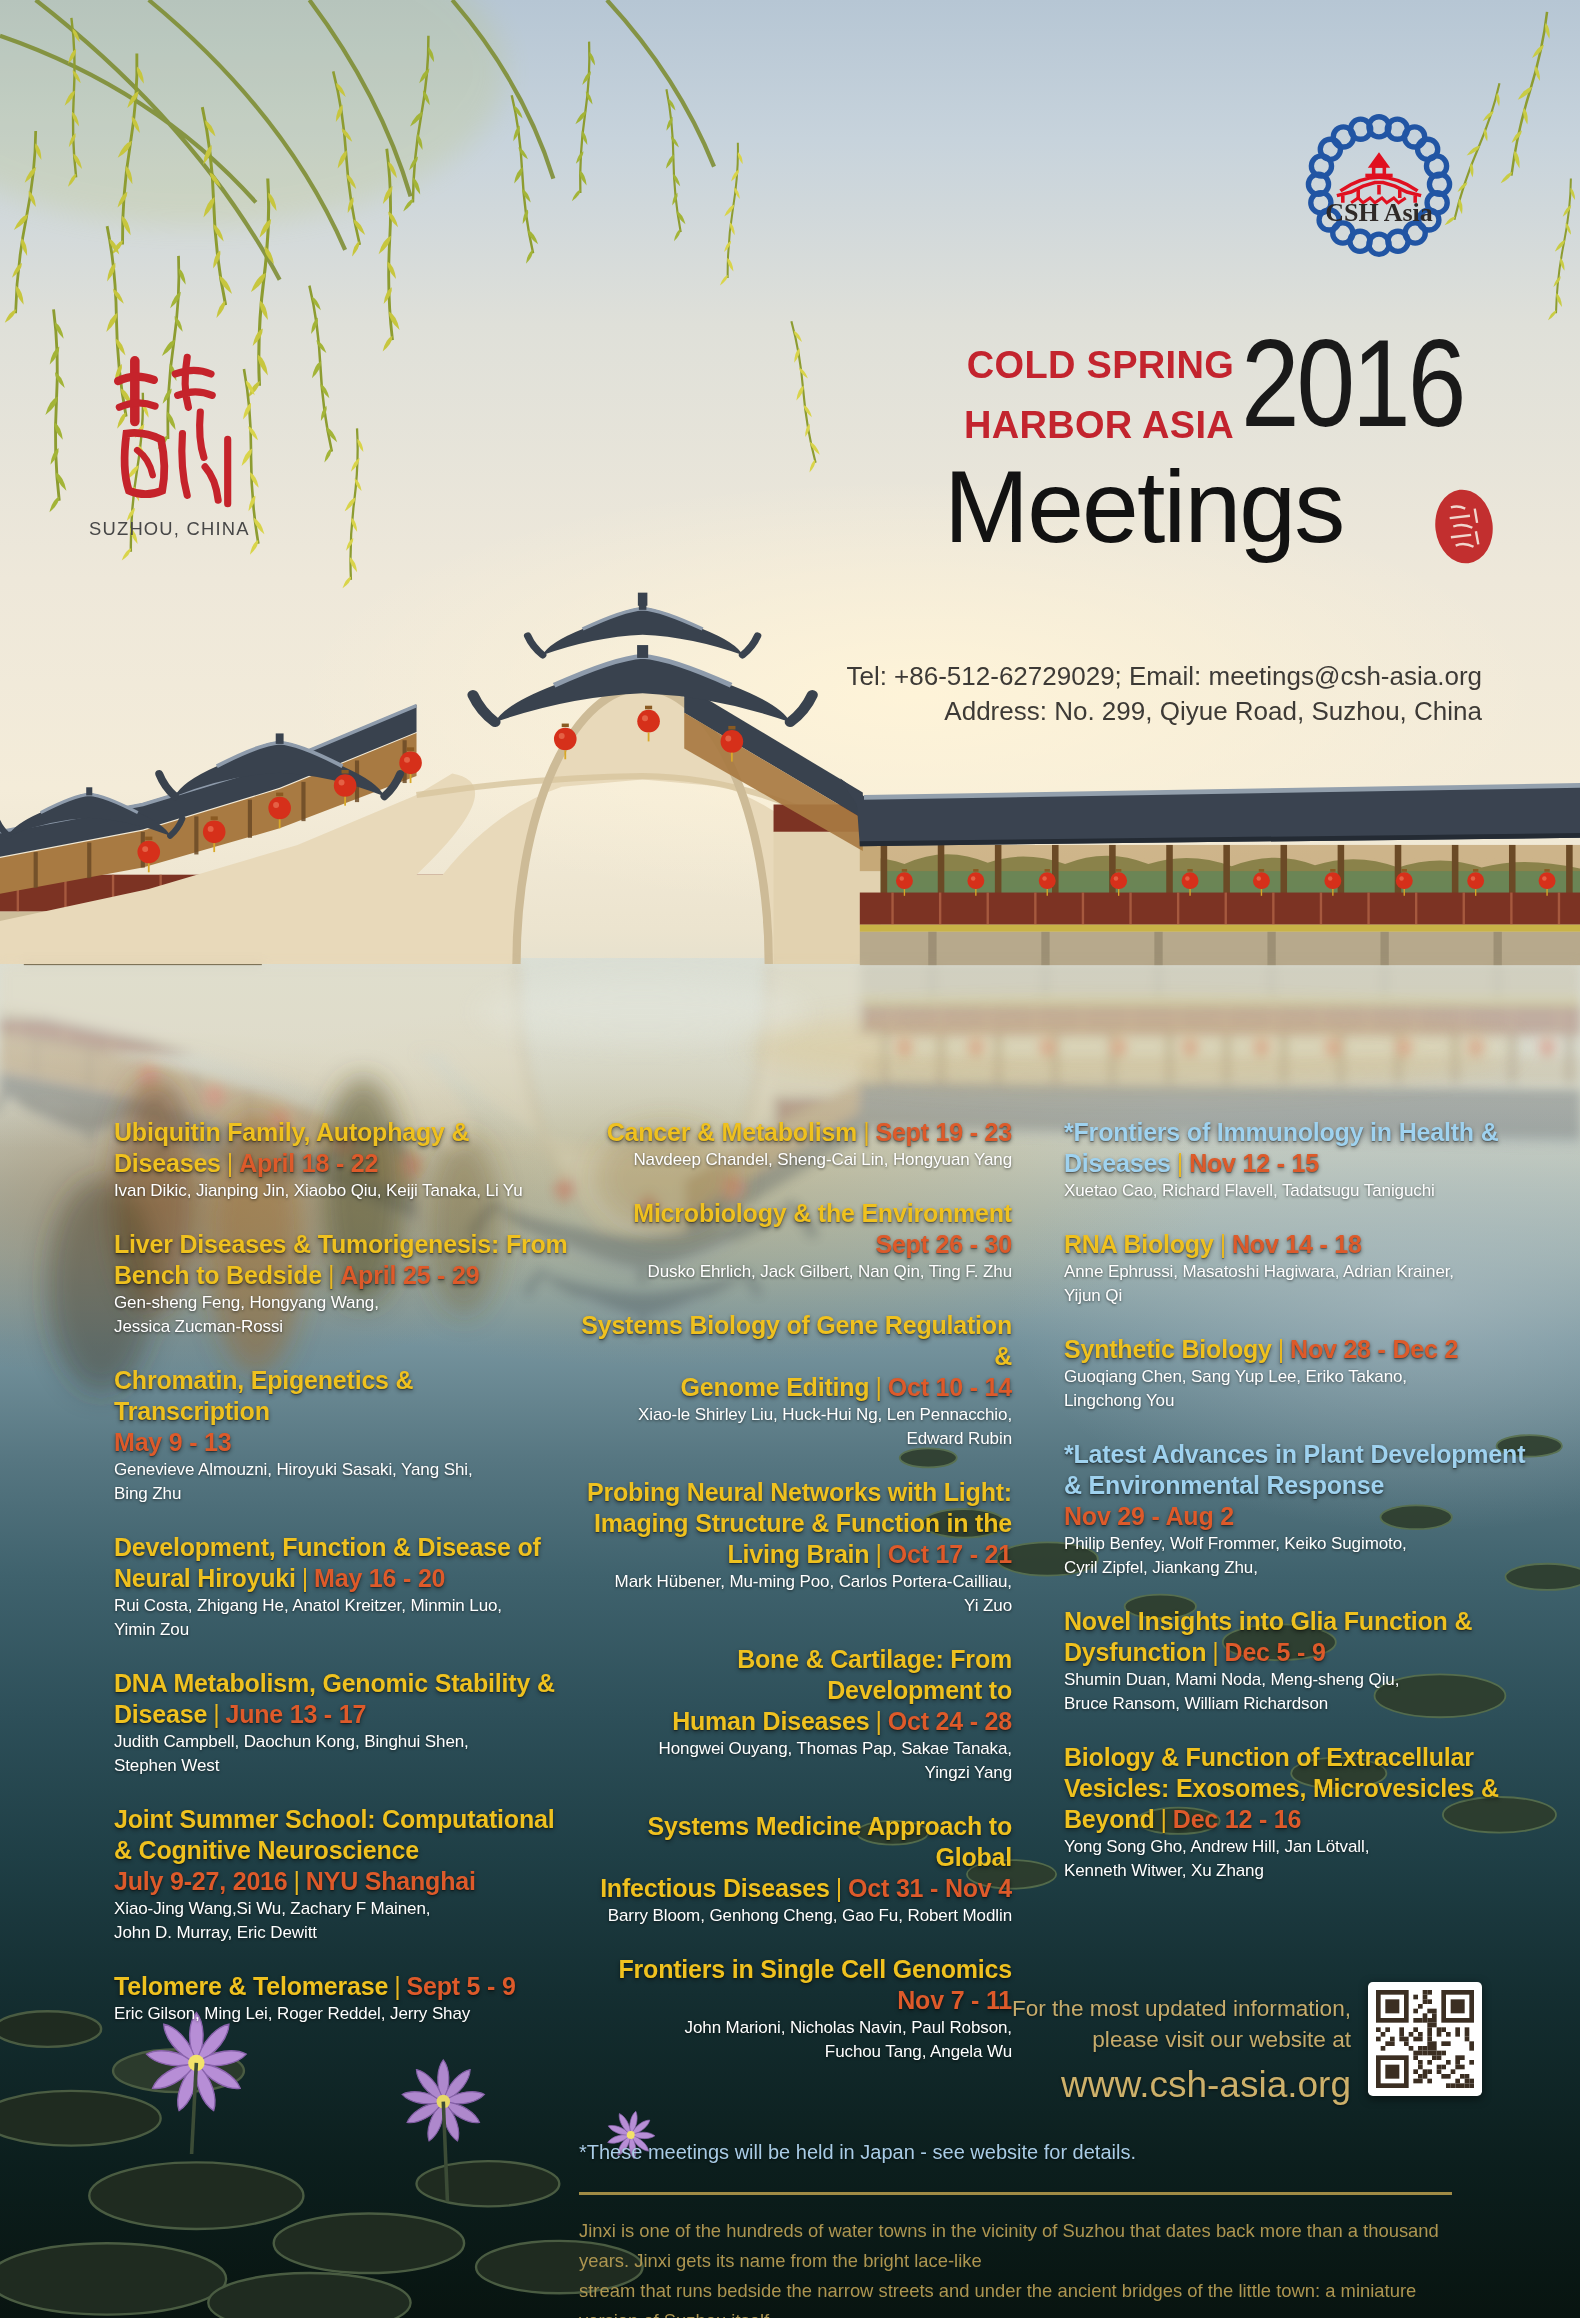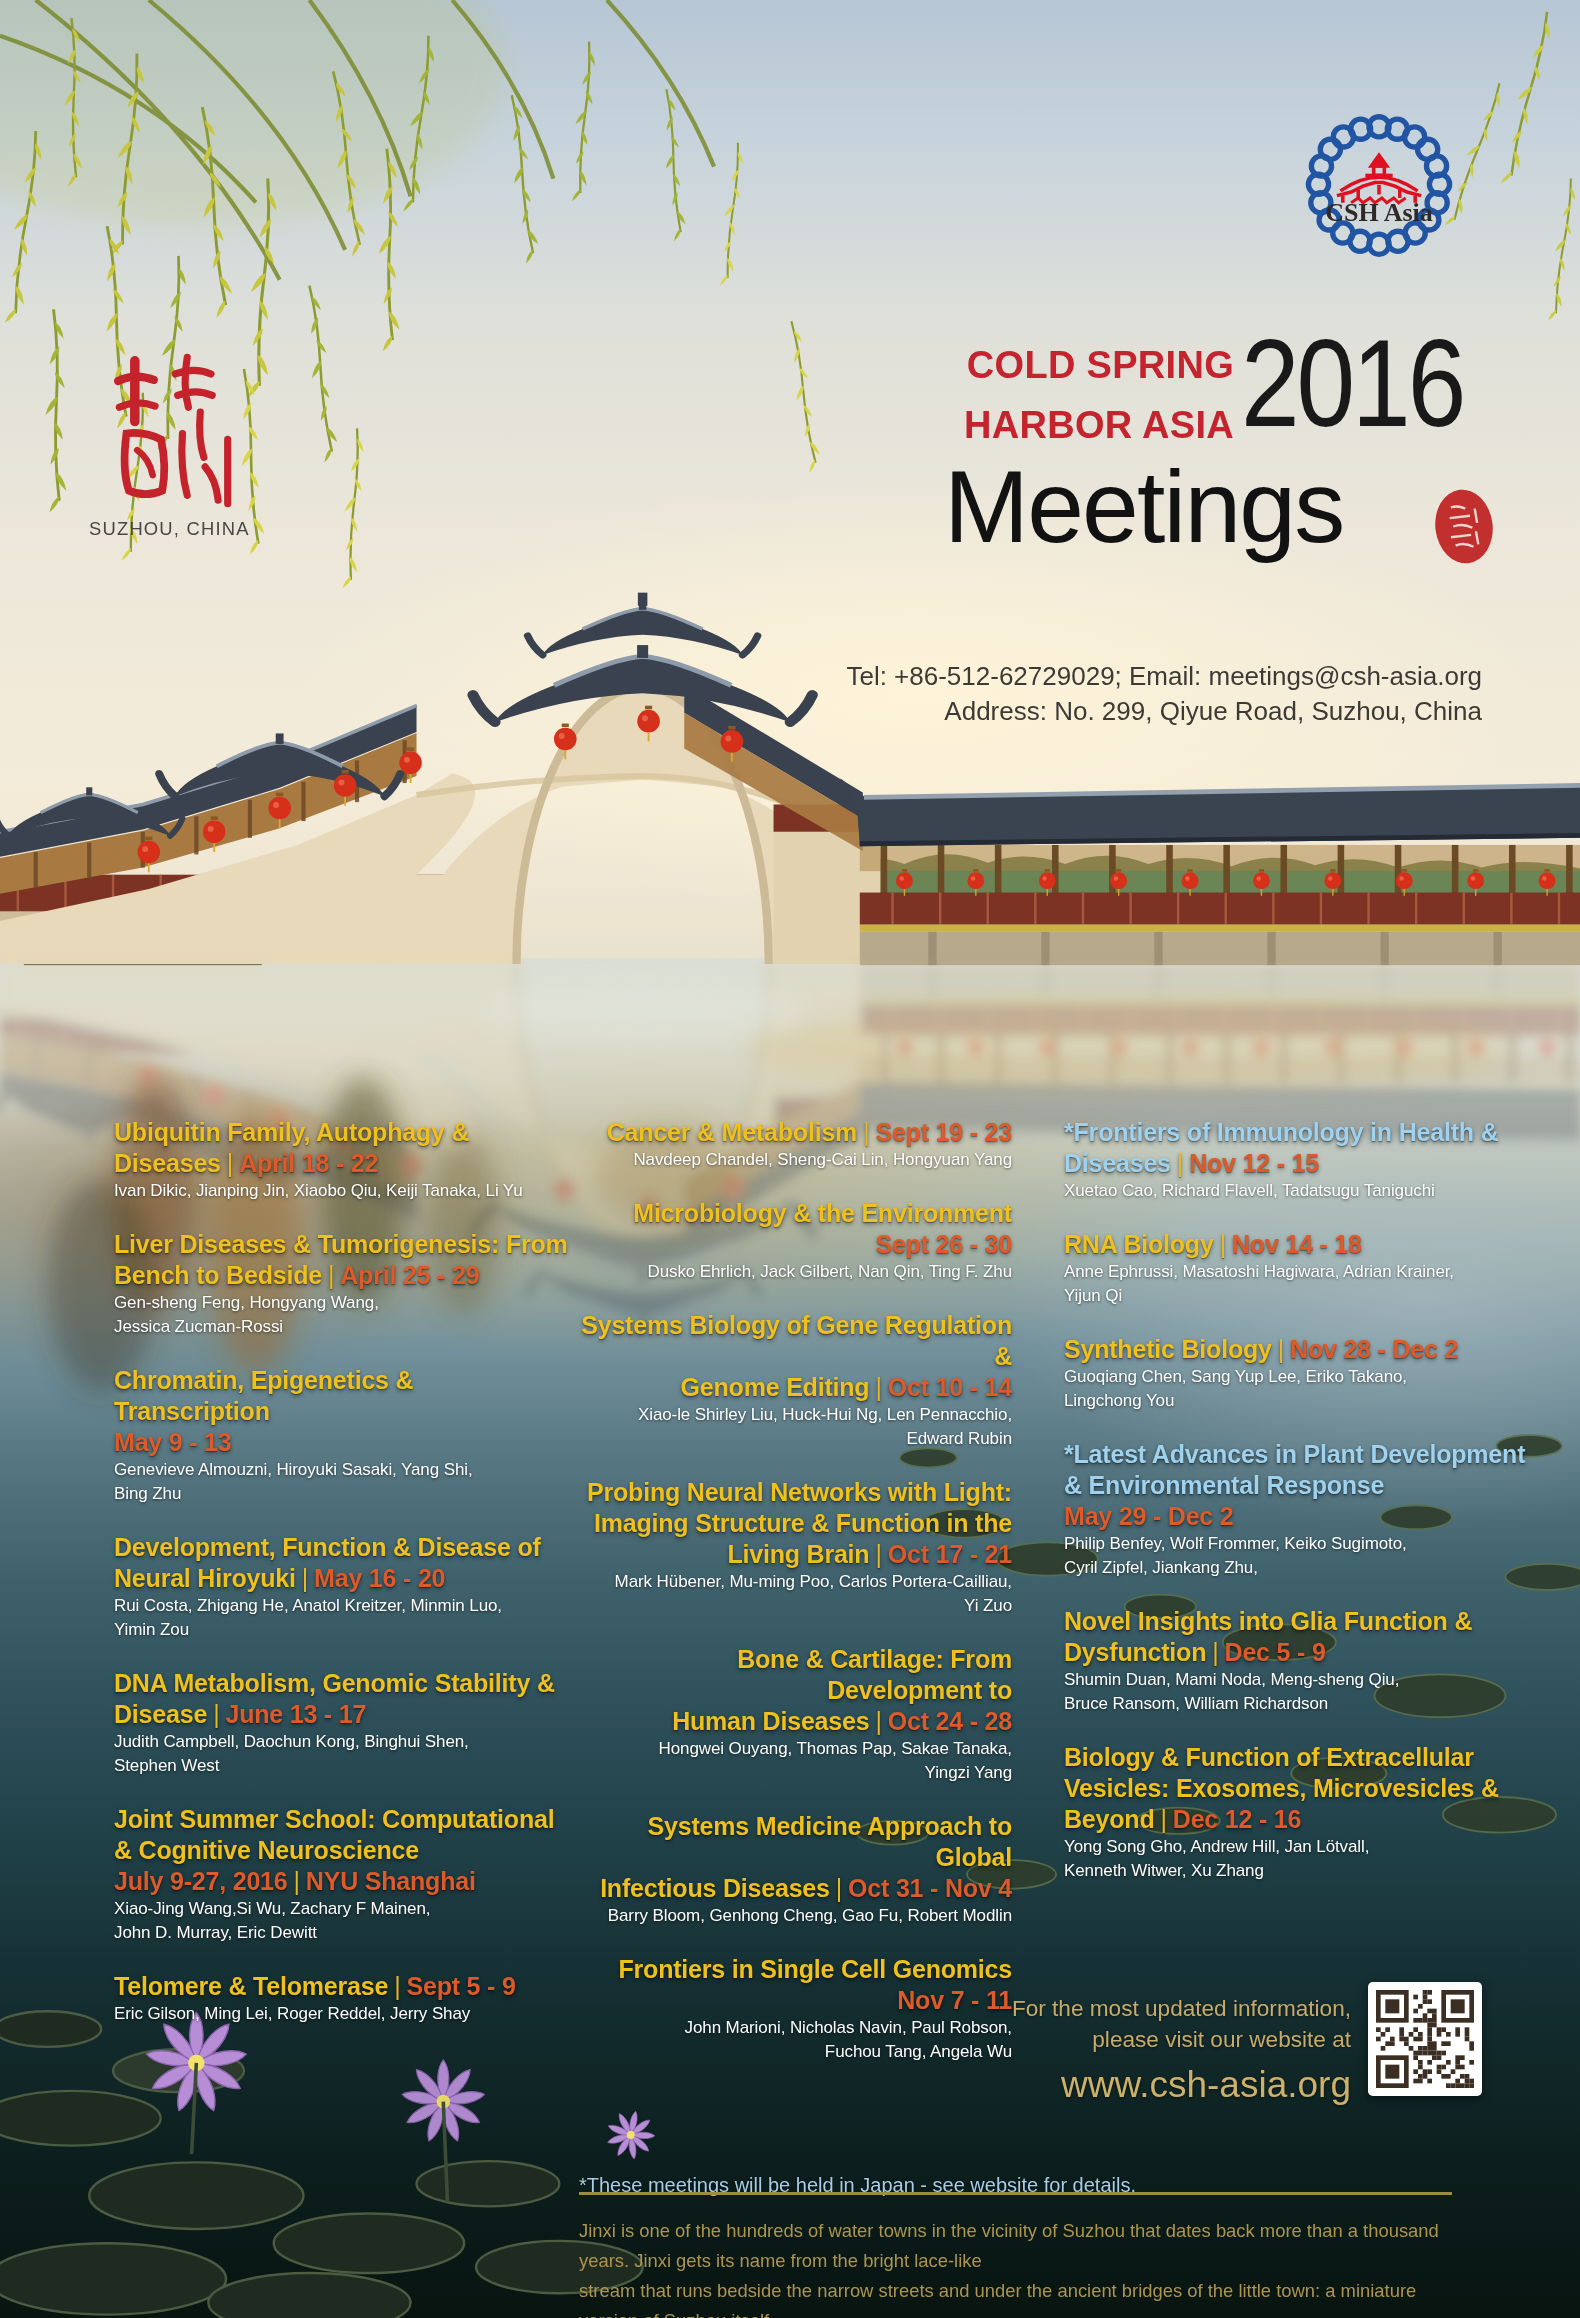--- a/index.html
+++ b/index.html
@@ -39,21 +39,21 @@
   .t-line{font-size:25px;line-height:31px;font-weight:700;letter-spacing:-0.2px;
     color:#efc11f;text-shadow:0 1.8px 4.2px rgba(0,0,0,.45),0 0.6px 1.2px rgba(0,0,0,.4);}
   .entry.japan .t-text{color:#9fd2ef;}
   .date{color:#dd5a2a;font-weight:700;}
   .pipe{color:#e8b821;font-weight:400;padding:0 6px;}
   .sp-line{font-size:17px;line-height:24px;color:#ffffff;font-weight:400;
     letter-spacing:-0.1px;text-shadow:0 1.2px 3px rgba(0,0,0,.6);}
 
   
   .footnote{position:absolute;left:579px;top:2141px;font-size:20px;color:#a9cce6;
-    text-shadow:0 1.2px 2.4px rgba(0,0,0,.6);margin-top:33px;}
+    text-shadow:0 1.2px 2.4px rgba(0,0,0,.6);}
   .gold-rule{position:absolute;left:579px;top:2192px;width:873px;height:3px;
     background:#a08b45;}
   .description{position:absolute;left:579px;top:2216px;width:881px;
     font-size:18.4px;line-height:30px;color:#ad9550;}
   .website{position:absolute;right:230px;top:1993px;text-align:right;color:#c6ab6b;
     text-shadow:0 1.2px 3px rgba(0,0,0,.5);}
   .website .wl{font-size:22.6px;line-height:31px;font-weight:500;}
   .website .url{font-size:37px;line-height:42px;font-weight:500;color:#cdb06a;margin-top:9px;}
   .qr{position:absolute;left:1368px;top:1982px;width:114px;height:114px;background:#fff;
     border-radius:4.8px;padding:8.3px;box-shadow:0 2.4px 8.3px rgba(0,0,0,.5);}
@@ -502,21 +502,21 @@
         <div class="sp-line">Yijun Qi</div>
       </div>
       <div class="entry">
         <div class="t-line"><span class="t-text">Synthetic Biology</span><span class="pipe">|</span><span class="date">Nov 28 - Dec 2</span></div>
         <div class="sp-line">Guoqiang Chen, Sang Yup Lee, Eriko Takano,</div>
         <div class="sp-line">Lingchong You</div>
       </div>
       <div class="entry japan">
         <div class="t-line"><span class="t-text">*Latest Advances in Plant Development</span></div>
         <div class="t-line"><span class="t-text">&amp; Environmental Response</span></div>
-        <div class="t-line"><span class="date">May 29 - Dec 2</span></div>
+        <div class="t-line"><span class="date">Nov 29 - Aug 2</span></div>
         <div class="sp-line">Philip Benfey, Wolf Frommer, Keiko Sugimoto,</div>
         <div class="sp-line">Cyril Zipfel, Jiankang Zhu,</div>
       </div>
       <div class="entry">
         <div class="t-line"><span class="t-text">Novel Insights into Glia Function &amp;</span></div>
         <div class="t-line"><span class="t-text">Dysfunction</span><span class="pipe">|</span><span class="date">Dec 5 - 9</span></div>
         <div class="sp-line">Shumin Duan, Mami Noda, Meng-sheng Qiu,</div>
         <div class="sp-line">Bruce Ransom, William Richardson</div>
       </div>
       <div class="entry">

